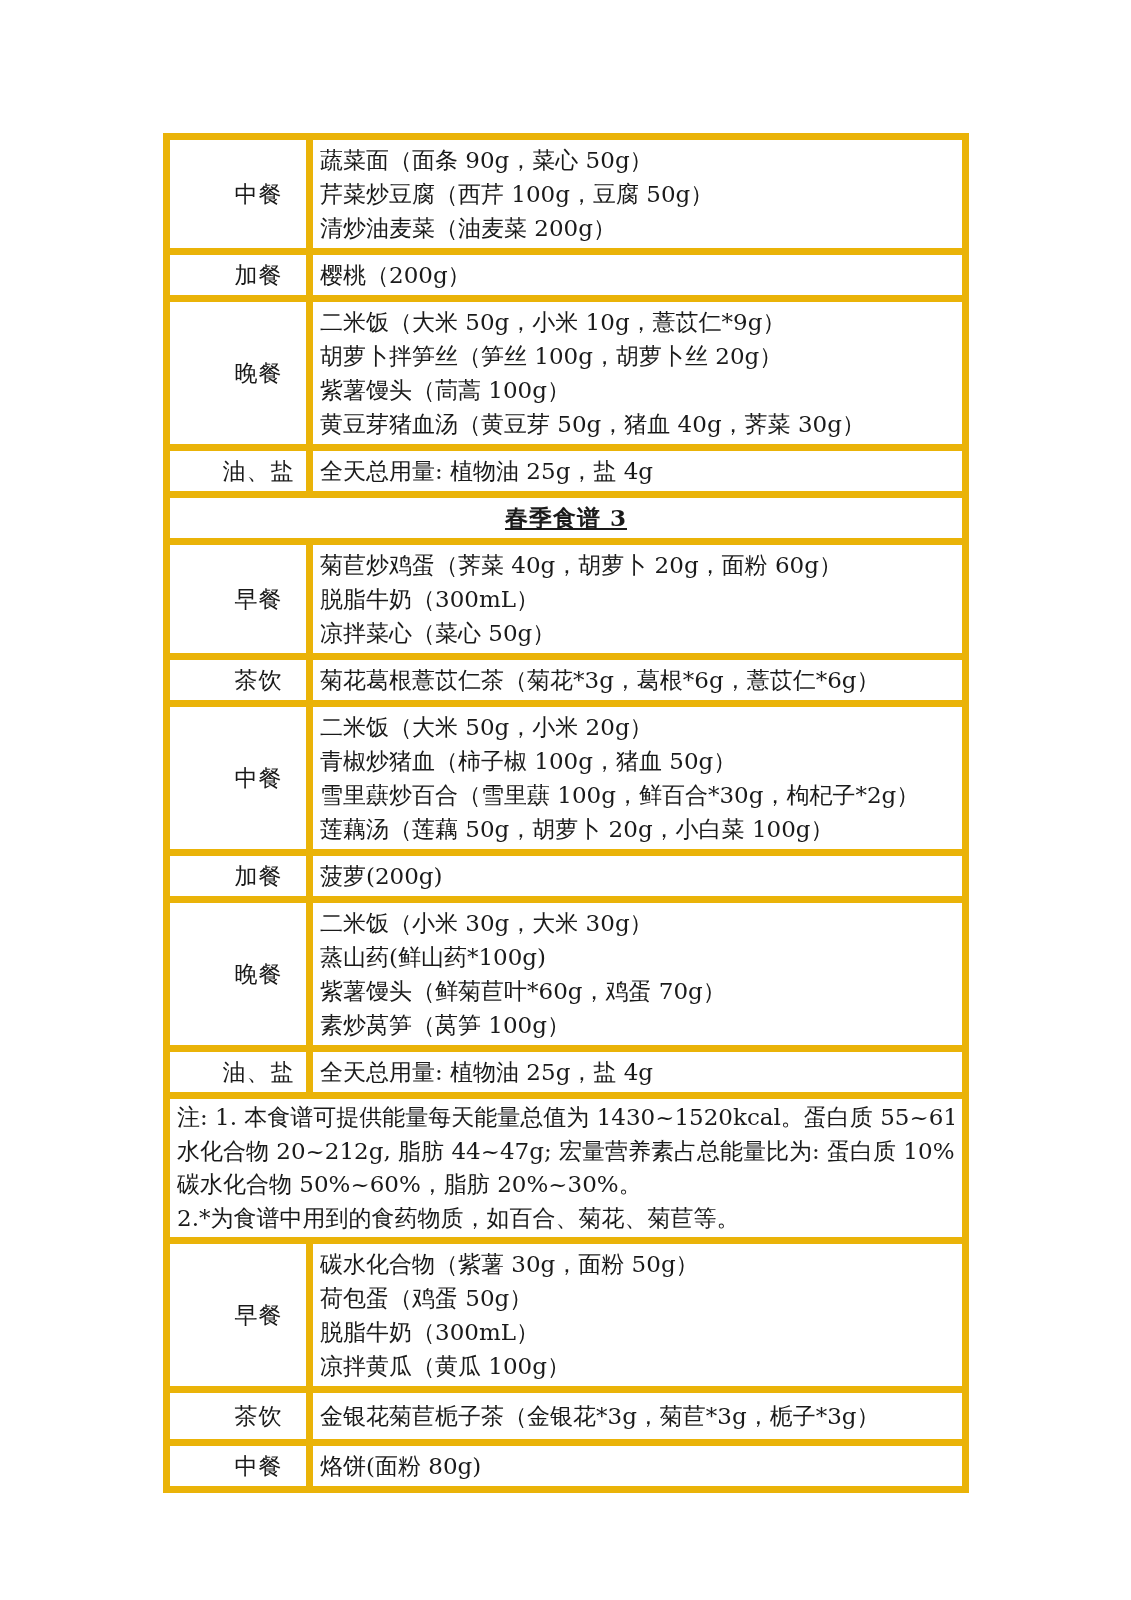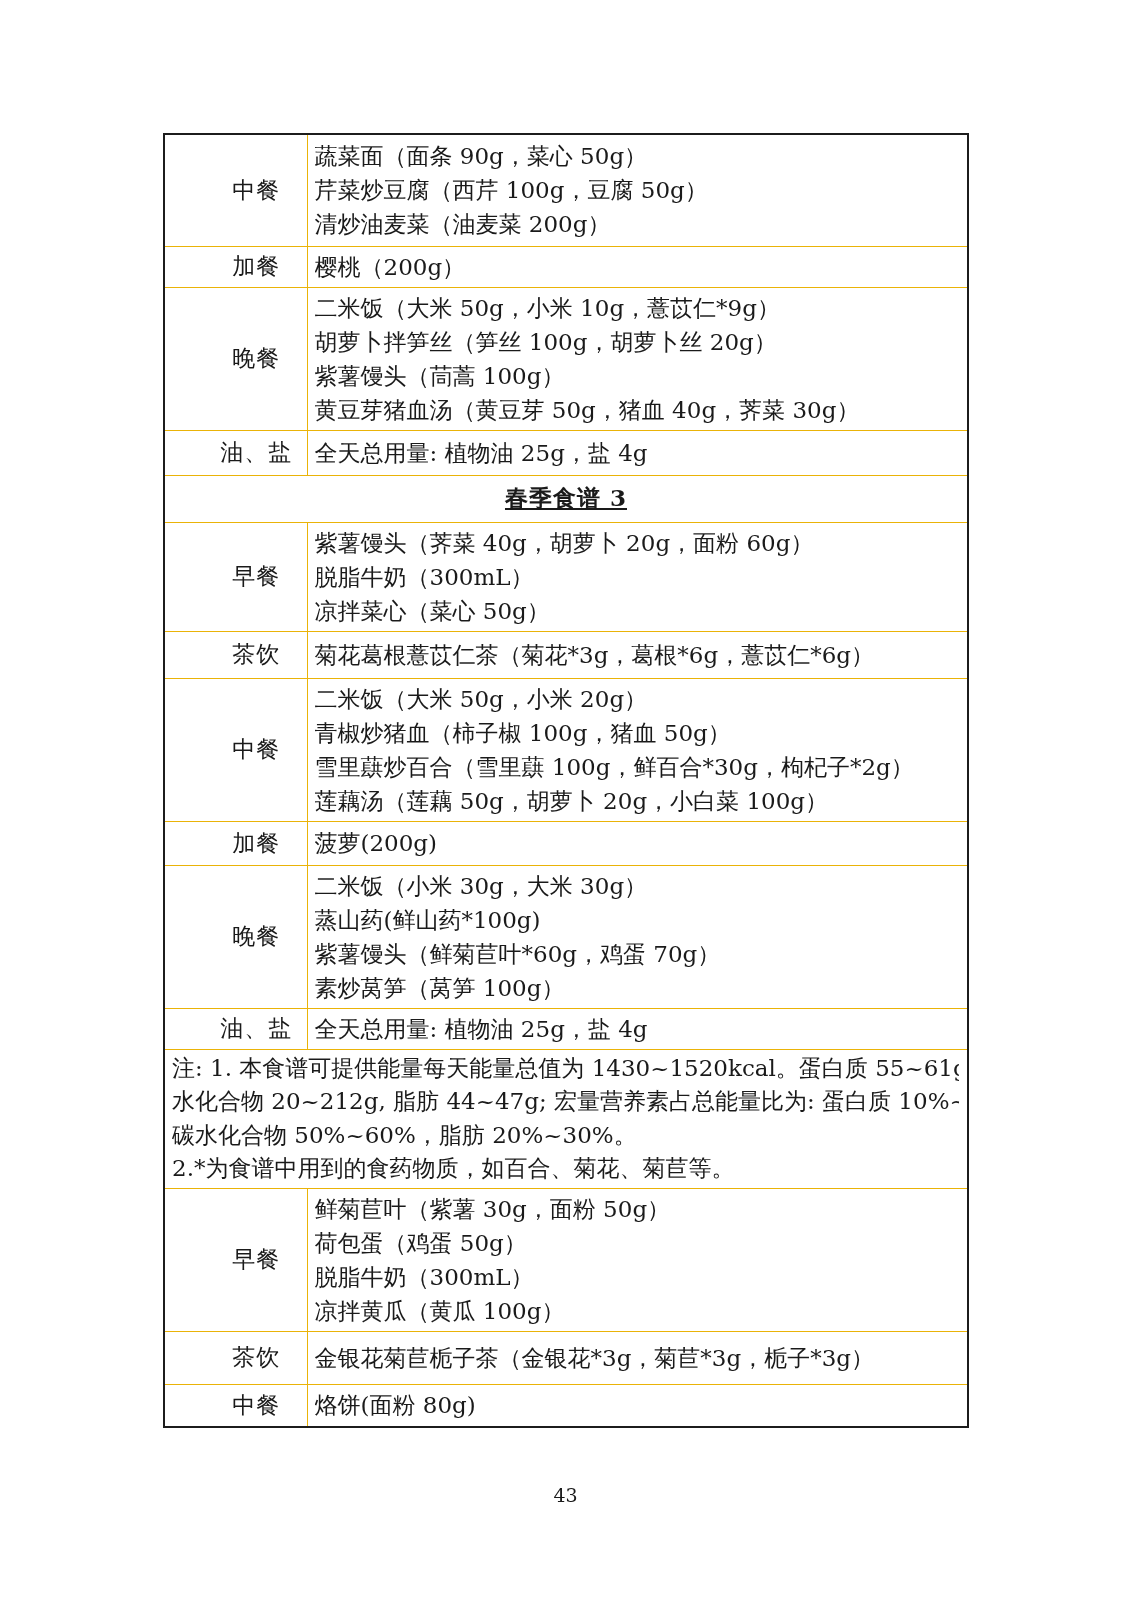--- a/index.html
+++ b/index.html
@@ -17,21 +17,21 @@
   }
   table.menu {
     position: absolute;
     left: 163px; top: 133px;
     width: 806px;
     border-collapse: collapse;
     table-layout: fixed;
     border: 2px solid #1c1c1c;
   }
   table.menu td {
-    border: 1px solid #eab308;
+    border: 7px solid #eab308;
     margin-top: 28px;
   }
   col.c-label { width: 143px; }
   td.label-cell {
     text-align: center;
     vertical-align: middle;
     font-size: 23px;
     letter-spacing: 1px;
     padding-left: 41px;
   }
@@ -117,21 +117,21 @@
       </td>
     </tr>
 
     <tr style="height:47px">
       <td class="header-cell" colspan="2">春季食谱 3</td>
     </tr>
 
     <tr style="height:106px">
       <td class="label-cell">早餐</td>
       <td class="content-cell">
-        <div class="dish">紫薯馒头（荠菜 40g，胡萝卜 20g，面粉 60g）</div>
+        <div class="dish">菊苣炒鸡蛋（荠菜 40g，胡萝卜 20g，面粉 60g）</div>
         <div class="dish">脱脂牛奶（300mL）</div>
         <div class="dish">凉拌菜心（菜心 50g）</div>
       </td>
     </tr>
 
     <tr style="height:47px">
       <td class="label-cell">茶饮</td>
       <td class="content-cell">
         <div class="dish">菊花葛根薏苡仁茶（菊花*3g，葛根*6g，薏苡仁*6g）</div>
       </td>
@@ -177,21 +177,21 @@
         <div class="note-line">水化合物 20~212g, 脂肪 44~47g; 宏量营养素占总能量比为: 蛋白质 10%~20%,</div>
         <div class="note-line">碳水化合物 50%~60%，脂肪 20%~30%。</div>
         <div class="note-line">2.*为食谱中用到的食药物质，如百合、菊花、菊苣等。</div>
       </td>
     </tr>
 
 
     <tr style="height:132px">
       <td class="label-cell">早餐</td>
       <td class="content-cell">
-        <div class="dish">鲜菊苣叶（紫薯 30g，面粉 50g）</div>
+        <div class="dish">碳水化合物（紫薯 30g，面粉 50g）</div>
         <div class="dish">荷包蛋（鸡蛋 50g）</div>
         <div class="dish">脱脂牛奶（300mL）</div>
         <div class="dish">凉拌黄瓜（黄瓜 100g）</div>
       </td>
     </tr>
 
     <tr style="height:53px">
       <td class="label-cell">茶饮</td>
       <td class="content-cell">
         <div class="dish">金银花菊苣栀子茶（金银花*3g，菊苣*3g，栀子*3g）</div>
@@ -201,15 +201,14 @@
     <tr style="height:43px">
       <td class="label-cell">中餐</td>
       <td class="content-cell">
         <div class="dish">烙饼(面粉 80g)</div>
       </td>
     </tr>
 
   </tbody>
     </table>
 
-  <div class="page-number">43</div>
 
 </div>
 
 </body></html>

